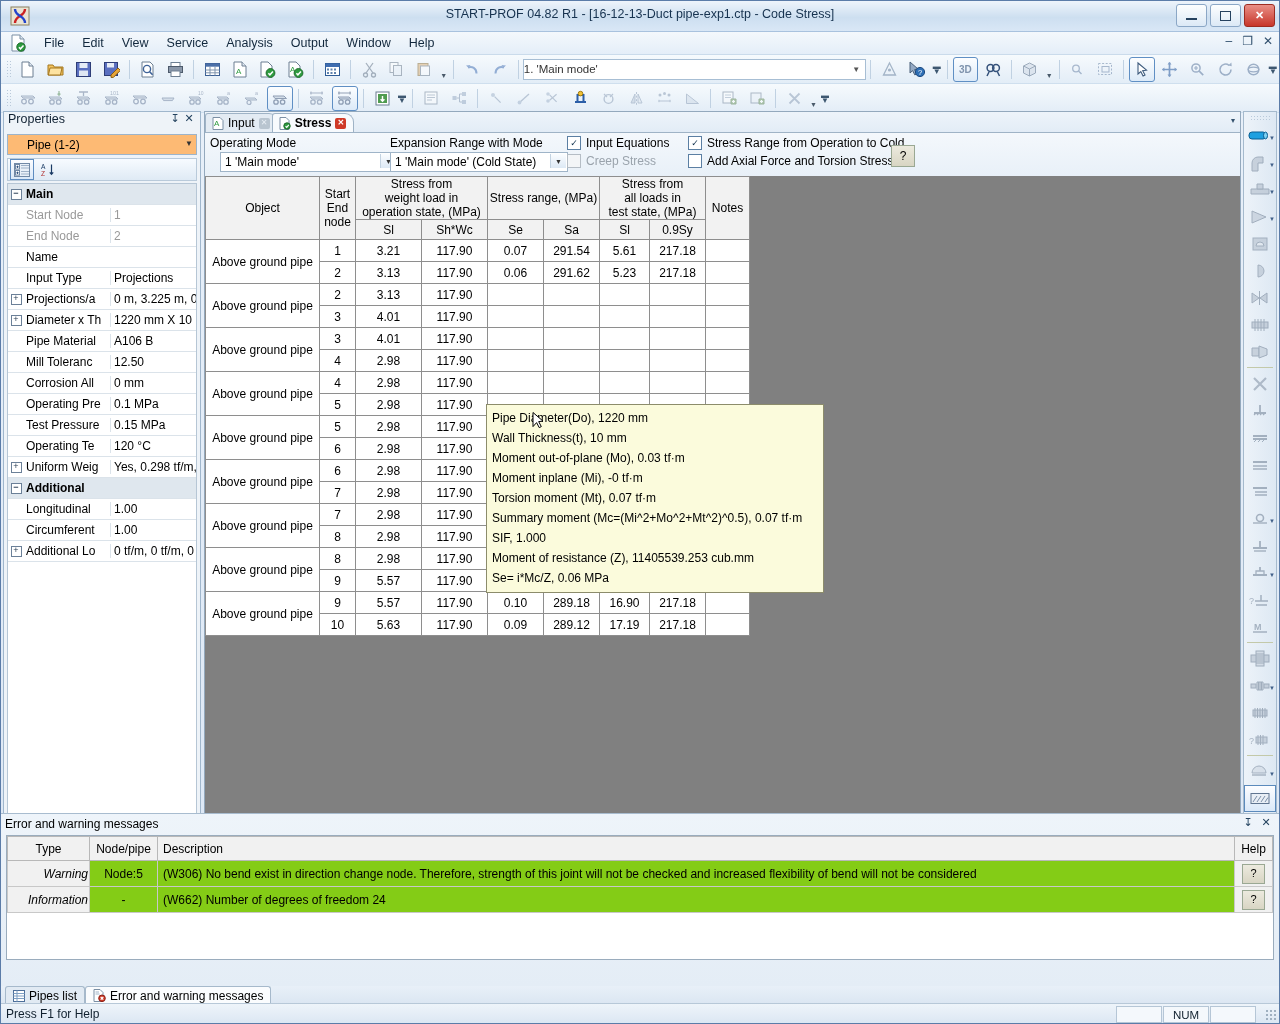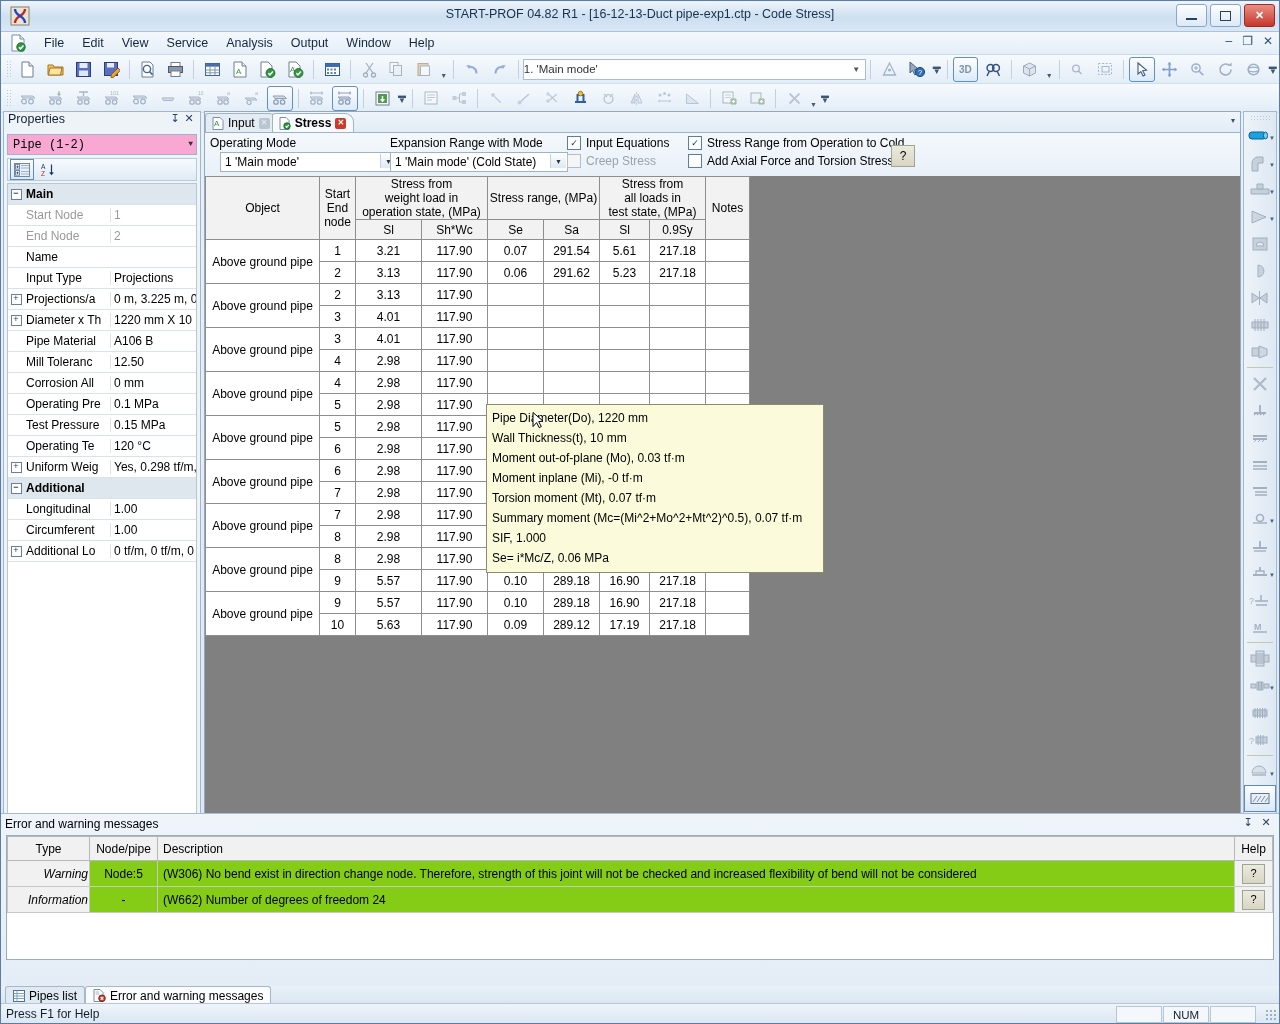--- a/index.html
+++ b/index.html
@@ -63,22 +63,22 @@
   
   .work{position:absolute;left:0;top:110px;right:0;bottom:61px;}
 
   
   .props{position:absolute;left:2px;top:0;width:198px;bottom:0;
     background:#eef3f8;border:1px solid #9fb6cc;box-sizing:border-box;}
   .props-hd{height:20px;display:flex;padding:0 4px;
     font-size:12.5px;color:#123;}
   .props-hd .t{flex:1;}
   .props-hd .b{width:14px;text-align:center;color:#24435f;font-size:11px;}
-  .props-combo{margin:2px 3px 0 3px;height:19px;border:1px solid #9db4ca;background:#f9a8d4;
-    display:flex;align-items:center;font-size:12px;padding-left:5px;position:relative;font-family:Liberation Mono, monospace;}
+  .props-combo{margin:2px 3px 0 3px;height:19px;border:1px solid #9db4ca;background:#fdba74;
+    display:flex;align-items:center;font-size:12px;padding-left:19px;position:relative;}
   .props-combo .arw{position:absolute;right:3px;top:4px;font-size:8px;color:#333;}
   .props-tools{margin:3px 3px 0 3px;height:21px;border:1px solid #b9cada;
     background:linear-gradient(#f7fbff,#dfeaf5);display:flex;align-items:center;padding-left:2px;}
   .ptb{width:22px;height:19px;display:flex;align-items:center;justify-content:center;margin-right:2px;border:1px solid transparent;}
   .ptb.on{border:1px solid #5e8cc0;background:linear-gradient(#fcfdff,#d9e8f8);}
   .grid{margin:2px 3px 3px 3px;border:1px solid #b6c6d5;background:#fff;height:calc(100% - 52px);overflow:hidden;}
   .grow{display:flex;height:20px;border-bottom:1px solid #dbe3ea;font-size:12px;align-items:center;}
   .grow.cat{background:#dfe7ee;font-weight:bold;}
   .gexp{width:16px;text-align:center;font-size:9px;color:#24435f;}
   .gname{width:84px;padding-left:2px;overflow:hidden;white-space:nowrap;}
@@ -1064,20 +1064,21 @@
         </table>
 
         <div class="tip" id="tooltip" style="left:281px;top:228px;width:326px;">
             <div>Pipe Diameter(Do), 1220 mm</div>
             <div>Wall Thickness(t), 10 mm</div>
             <div>Moment out-of-plane (Mo), 0.03 tf·m</div>
             <div>Moment inplane   (Mi), -0 tf·m</div>
             <div>Torsion moment (Mt), 0.07 tf·m</div>
             <div>Summary moment (Mc=(Mi^2+Mo^2+Mt^2)^0.5), 0.07 tf·m</div>
             <div>SIF,  1.000</div>
+            <div>Moment of resistance (Z), 11405539.253 cub.mm</div>
             <div>Se= i*Mc/Z, 0.06 MPa</div>
           </div>
         <div class="cursor" style="left:327px;top:236px;">
           <svg width="13" height="18" viewBox="0 0 13 18">
               <path d="M1 0.5l10 8.6-4.3.5 2.6 5-2.1 1-2.6-5L1 14.6z" fill="#fff" stroke="#000" stroke-width="1"></path>
             </svg>
         </div>
       </div>
     </div>
 

